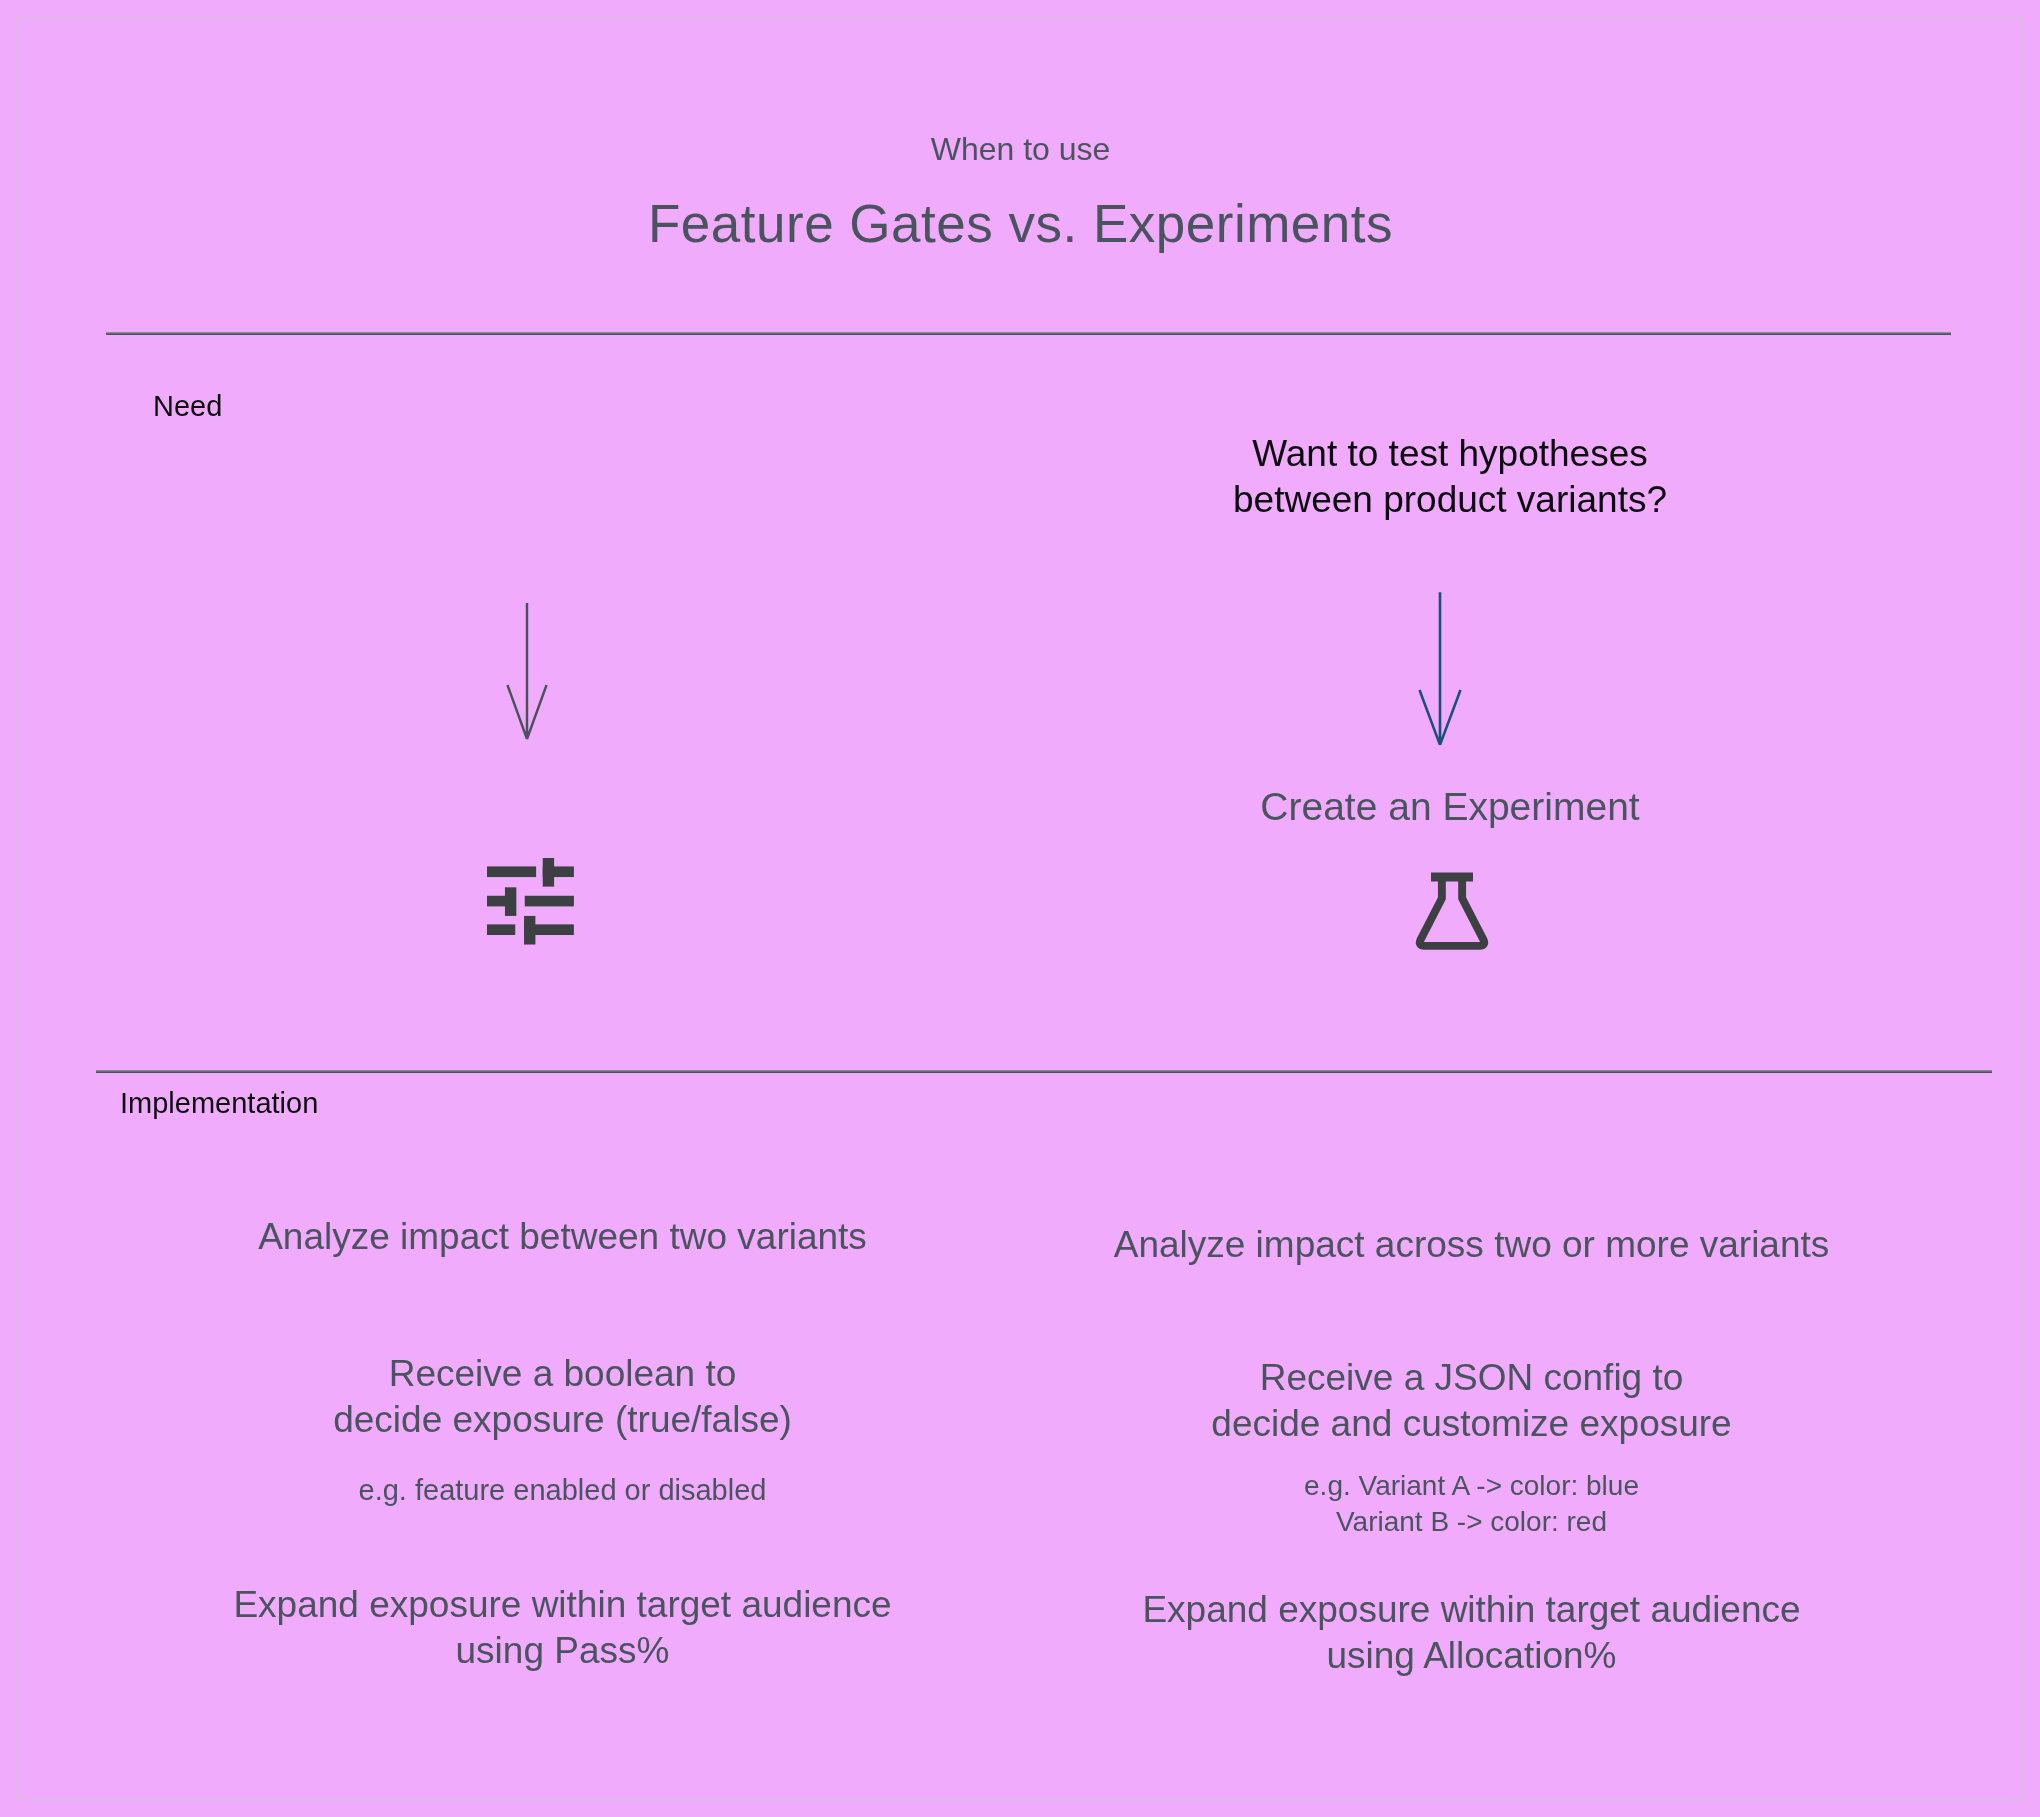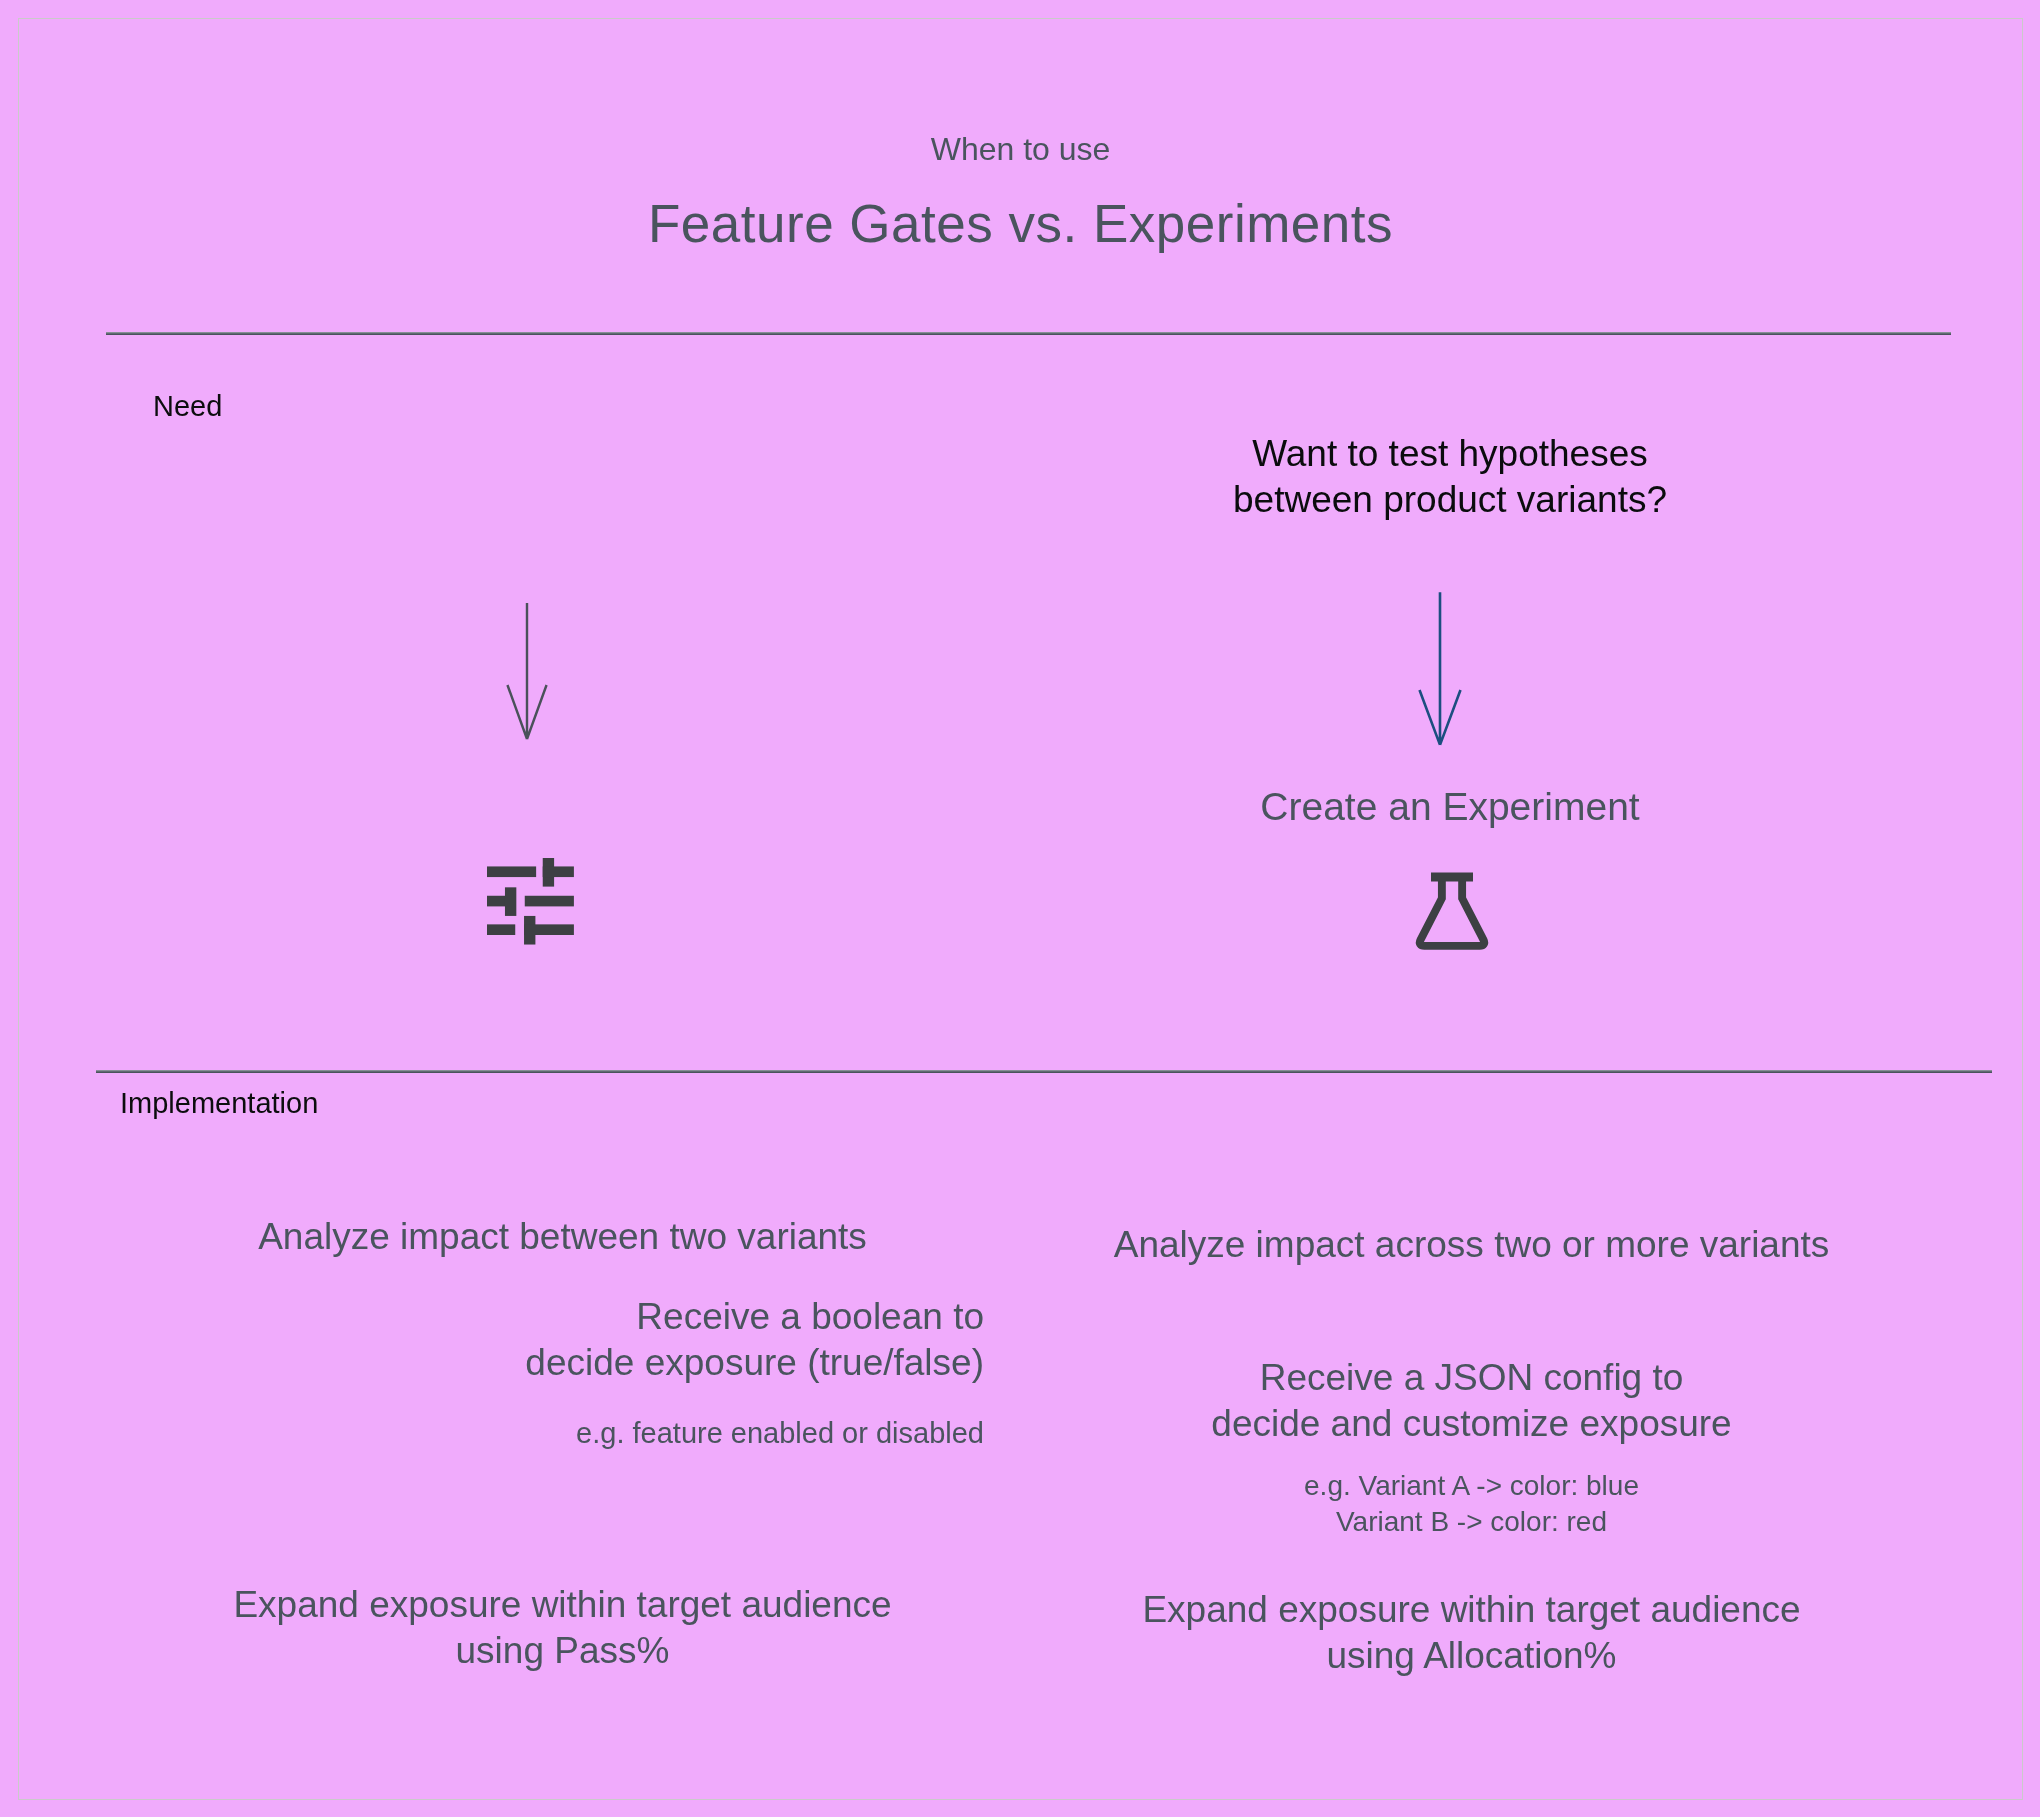--- a/index.html
+++ b/index.html
@@ -40,21 +40,21 @@
   .action{font-size:39px;color:#4a545e;}
   .action-left{left:141px;width:843px;top:778px;}
   .action-right{left:1038px;width:824px;top:785px;}
   .arrow-left{left:500px;top:601px;}
   .arrow-right{left:1413px;top:590px;}
   .icon-sliders{left:487px;top:858px;}
   .icon-flask{left:1407px;top:866px;}
   .impl{font-size:37px;color:#4a545e;line-height:1.25;}
   .il1{left:141px;width:843px;top:1214px;}
   .ir1{left:1031px;width:881px;top:1222px;}
-  .il2{left:141px;width:843px;top:1294px;text-align:right;}
+  .il2{left:141px;width:843px;top:1351px;}
   .ir2{left:1031px;width:881px;top:1355px;}
   .il3{left:141px;width:843px;top:1582px;}
   .ir3{left:1031px;width:881px;top:1587px;}
   .sub{font-size:29px;color:#4a545e;line-height:1.3;}
   .sub-left{margin-top:28px;}
   .sub-right{margin-top:20.6px;font-size:28px;}
 </style>
 </head>
 <body>
 

